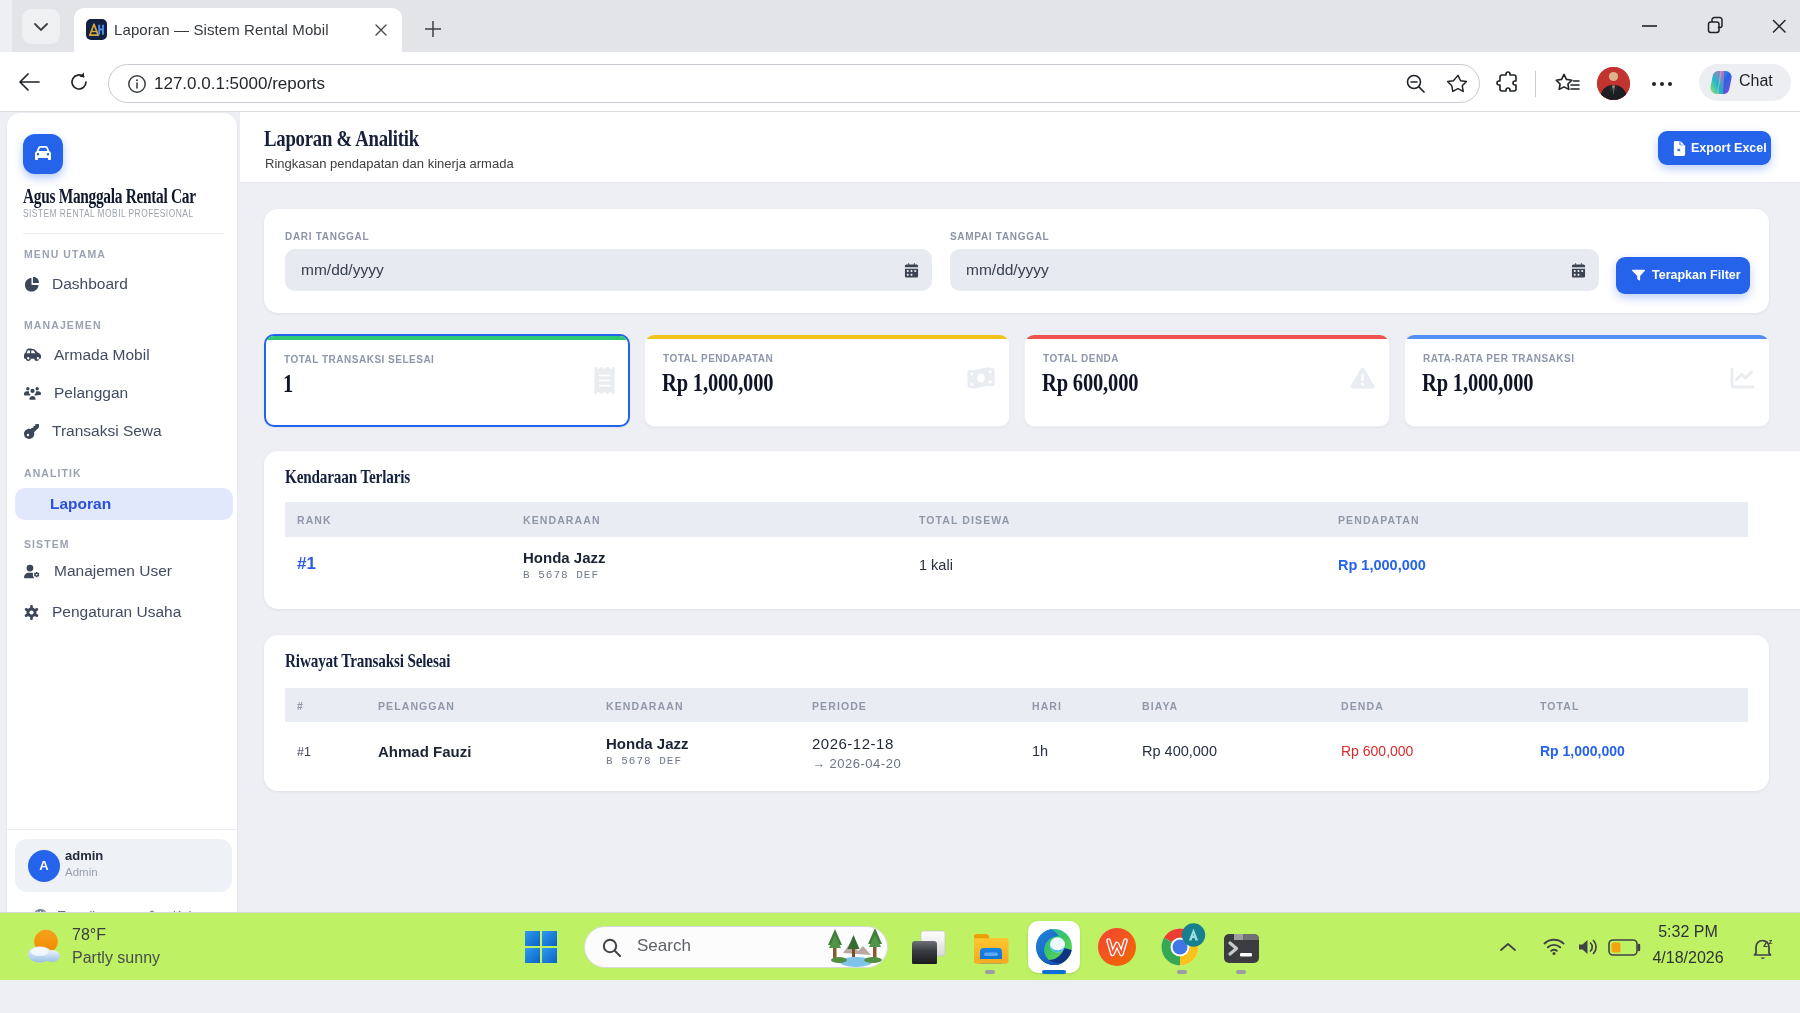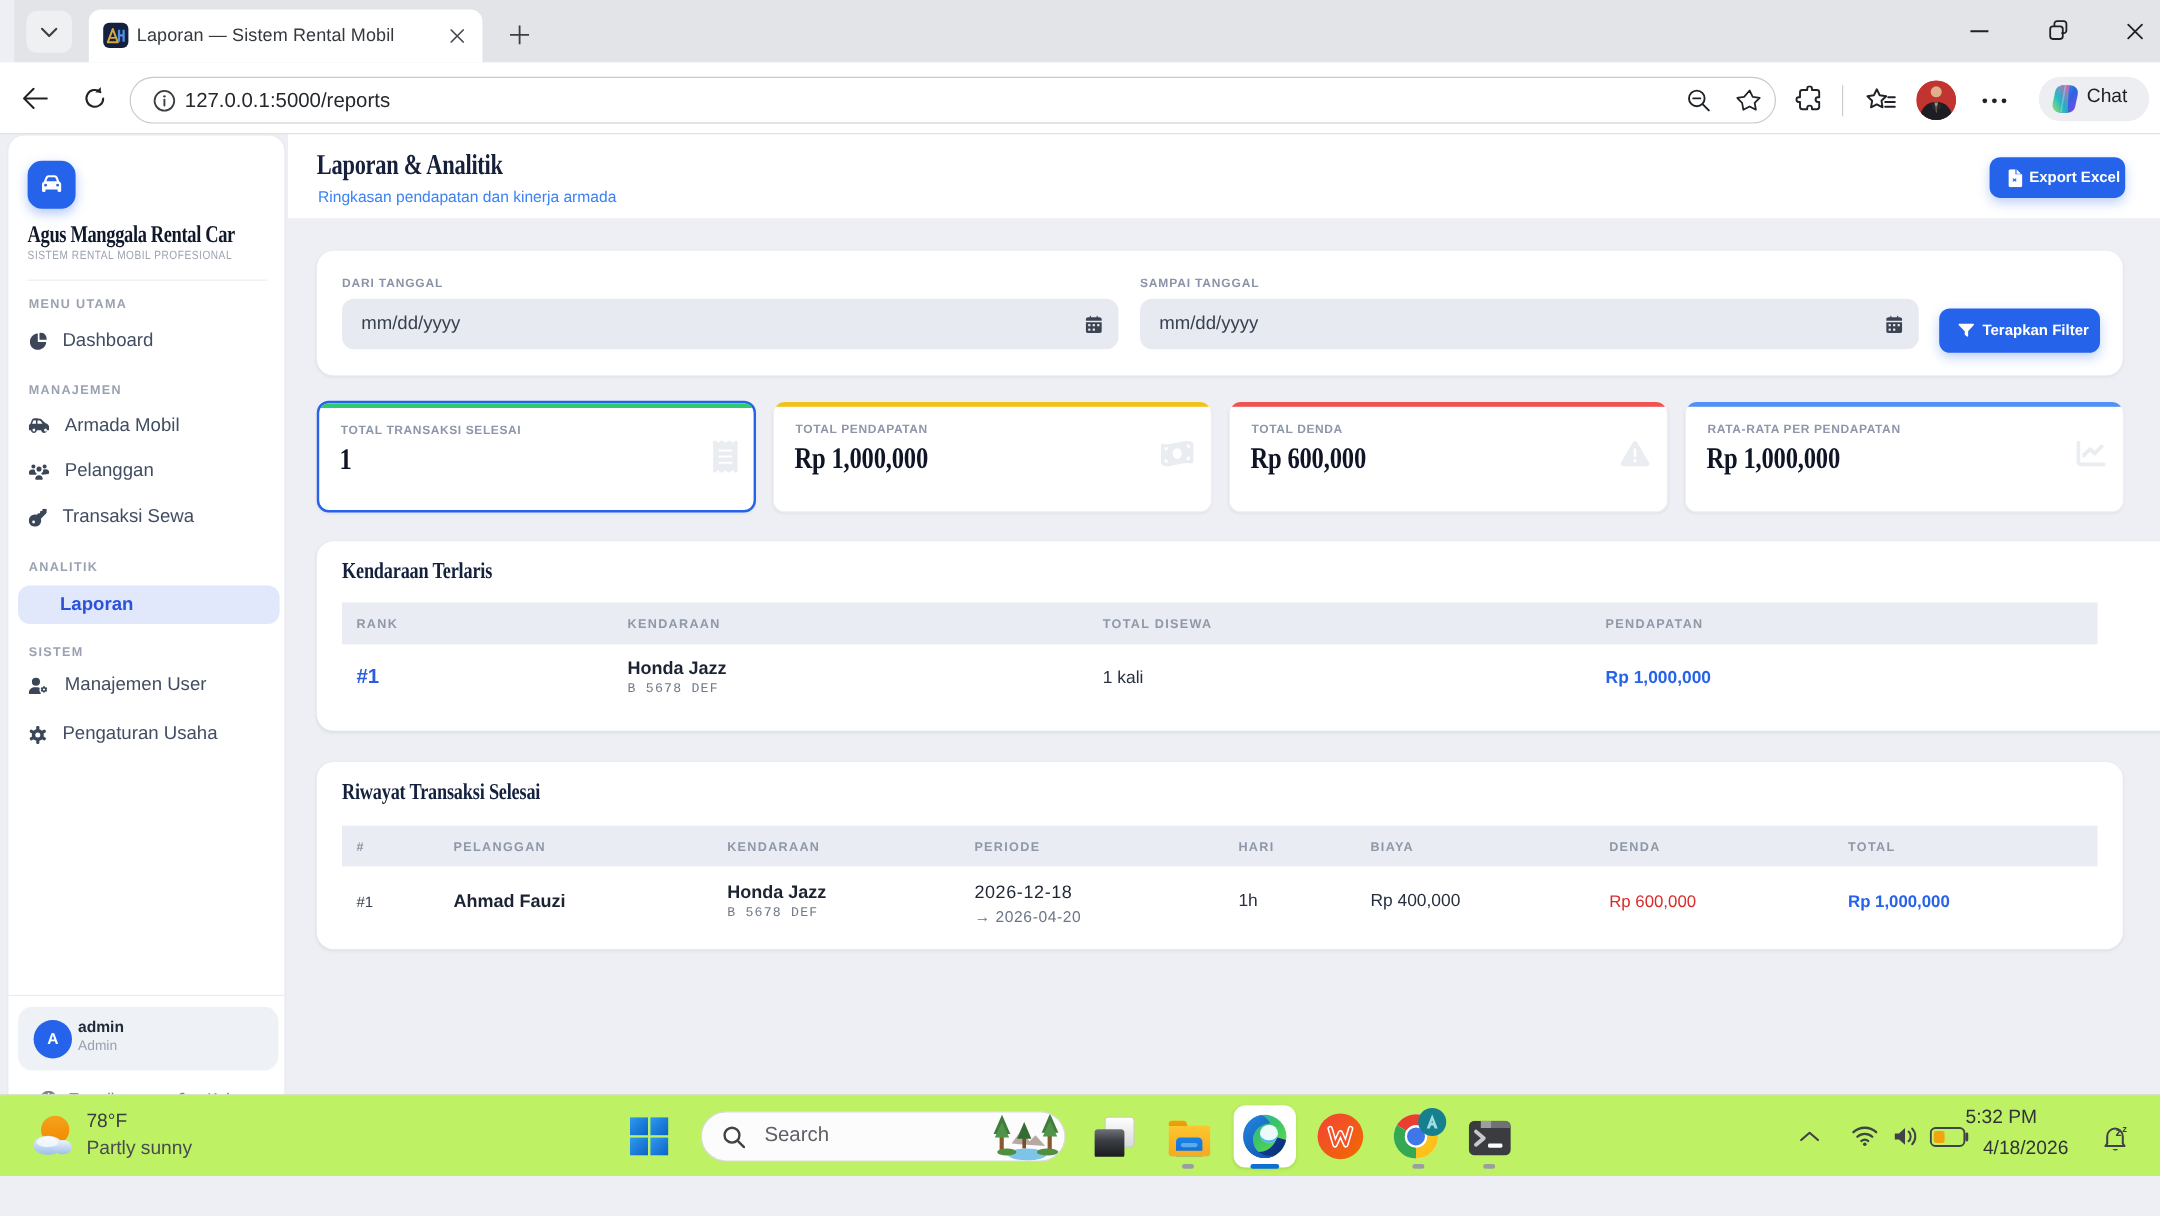--- a/index.html
+++ b/index.html
@@ -29,21 +29,21 @@
 .navitem{position:absolute;left:17px;height:14px;display:flex;align-items:center;color:#414d61;font-size:15.5px}
 .navitem svg{margin-right:13px}
 #lappill{position:absolute;left:8px;top:375px;width:218px;height:32px;background:#e1e8fb;border-radius:10px}
 #lappill span{position:absolute;left:35px;top:7px;font-size:15.5px;font-weight:bold;color:#2b52d8}
 #footdiv{position:absolute;left:0;top:716px;width:230px;height:1px;background:#e9ebef}
 #adminbox{position:absolute;left:8px;top:726px;width:217px;height:53px;background:#eef1f6;border-radius:12px}
 #avatarA{position:absolute;left:13px;top:11px;width:32px;height:32px;border-radius:50%;background:#2563eb;color:#fff;font-size:13px;font-weight:bold;text-align:center;line-height:32px}
 
 #pagehead{position:absolute;left:240px;top:112px;width:1560px;height:71px;background:#fff;border-bottom:1px solid #e6e9ee}
 #ptitle{position:absolute;left:24px;top:13px;font-size:24px;color:#17203a;letter-spacing:-0.3px;transform:scaleX(0.78);transform-origin:left;white-space:nowrap}
-#psub{position:absolute;left:25px;top:44px;font-size:13px;color:#3b82f6}
+#psub{position:absolute;left:25px;top:44px;font-size:13px;color:#404040}
 #exportbtn{position:absolute;left:1418px;top:19px;width:113px;height:34px;background:#2563eb;border-radius:9px;box-shadow:0 4px 10px rgba(37,99,235,.3)}
 .card{position:absolute;background:#fff;border-radius:14px;box-shadow:0 1px 3px rgba(16,24,40,.07)}
 .flabel{position:absolute;top:22px;font-size:10px;font-weight:bold;color:#8b94a6;letter-spacing:0.7px}
 .dinput{position:absolute;top:40px;height:42px;background:#e7ebf1;border-radius:10px}
 .dinput span{position:absolute;left:16px;top:12px;font-size:15.5px;color:#394050}
 .dinput svg{position:absolute;right:13px;top:14px}
 #filterbtn{position:absolute;left:1352px;top:48px;width:134px;height:37px;background:#2563eb;border-radius:9px;box-shadow:0 4px 10px rgba(37,99,235,.3)}
 .bluebtnlabel{color:#fff;font-size:13.5px;font-weight:bold;font-family:"Liberation Sans",sans-serif}
 .stat{position:absolute;top:334px;width:366px;height:93px;background:#fff;border-radius:10px;border:1px solid #eef0f4;overflow:hidden;box-shadow:0 1px 2px rgba(16,24,40,.05)}
 .stat .bar{position:absolute;left:0;top:0;width:100%;height:4px}
@@ -288,21 +288,21 @@
 <div class="stat" style="left:1024px">
   <div class="bar" style="background:#ef5350"></div>
   <div class="lab">TOTAL DENDA</div>
   <div class="val serif">Rp 600,000</div>
   <svg class="ico" width="27" height="24" viewBox="0 0 512 512" fill="currentColor">
       <path d="M256 32c14.2 0 27.3 7.5 34.5 19.8l216 368c7.3 12.4 7.3 27.7 .2 40.1S486.3 480 472 480H40c-14.3 0-27.6-7.7-34.7-20.1s-7-27.8 .2-40.1l216-368C228.7 39.5 241.8 32 256 32zm0 128c-13.3 0-24 10.7-24 24V296c0 13.3 10.7 24 24 24s24-10.7 24-24V184c0-13.3-10.7-24-24-24zm32 224a32 32 0 1 0 -64 0 32 32 0 1 0 64 0z"></path>
     </svg>
 </div>
 <div class="stat" style="left:1404px">
   <div class="bar" style="background:#5390f5"></div>
-  <div class="lab">RATA-RATA PER PENDAPATAN</div>
+  <div class="lab">RATA-RATA PER TRANSAKSI</div>
   <div class="val serif">Rp 1,000,000</div>
   <svg class="ico" width="27" height="24" viewBox="0 0 512 512" fill="currentColor">
       <path d="M64 64c0-17.7-14.3-32-32-32S0 46.3 0 64V400c0 44.2 35.8 80 80 80H480c17.7 0 32-14.3 32-32s-14.3-32-32-32H80c-8.8 0-16-7.2-16-16V64zm406.6 86.6c12.5-12.5 12.5-32.8 0-45.3s-32.8-12.5-45.3 0L320 210.7l-57.4-57.4c-12.5-12.5-32.8-12.5-45.3 0l-112 112c-12.5 12.5-12.5 32.8 0 45.3s32.8 12.5 45.3 0L240 221.3l57.4 57.4c12.5 12.5 32.8 12.5 45.3 0l128-128z"></path>
     </svg>
 </div>
 
 <div class="card" style="left:264px;top:451px;width:1700px;height:158px">
   <div class="ctitle serif">Kendaraan Terlaris</div>
   <div class="thead" style="top:51px;height:35px">
     <div class="thlab" style="left:12px;top:12px">RANK</div>
@@ -507,21 +507,21 @@
   </svg>
   <svg width="21" height="18" viewBox="0 0 21 18" style="position:absolute;left:1578px;top:25px">
     <path d="M1 6.5h3.5L9.5 2v14L4.5 11.5H1z" fill="#3f4246"></path>
     <path d="M12.5 5a5.5 5.5 0 0 1 0 8M15.5 2.5a9.5 9.5 0 0 1 0 13" fill="none" stroke="#3f4246" stroke-width="1.7" stroke-linecap="round"></path>
   </svg>
   <svg width="33" height="17" viewBox="0 0 33 17" style="position:absolute;left:1608px;top:26px">
     <rect x="1" y="1" width="28" height="15" rx="4" fill="none" stroke="#3f4246" stroke-width="1.6"></rect>
     <rect x="3.5" y="3.5" width="9" height="10" rx="2" fill="#f2a30e"></rect>
     <path d="M31 6v5" stroke="#3f4246" stroke-width="2.4" stroke-linecap="round"></path>
   </svg>
-  <div style="position:absolute;left:1638px;top:10px;width:100px;text-align:left;font-size:16px;color:#303336">5:32 PM</div>
+  <div style="position:absolute;left:1638px;top:10px;width:100px;text-align:center;font-size:16px;color:#303336">5:32 PM</div>
   <div style="position:absolute;left:1638px;top:36px;width:100px;text-align:center;font-size:16px;color:#303336">4/18/2026</div>
   <svg width="24" height="22" viewBox="0 0 24 22" style="position:absolute;left:1751px;top:24px">
     <path d="M5 16v-6a6.5 6.5 0 0 1 13 0v6l1.5 2H3.5z" fill="none" stroke="#3f4246" stroke-width="1.7" stroke-linejoin="round"></path>
     <path d="M9.5 20.5a2.6 2.6 0 0 0 4.6 0" fill="#3f4246"></path>
     <text x="12" y="10" font-size="10" font-weight="bold" fill="#3f4246" font-family="Liberation Sans">z</text>
     <text x="17.5" y="6.5" font-size="8" font-weight="bold" fill="#3f4246" font-family="Liberation Sans">z</text>
   </svg>
 </div>
 
 </body></html>

